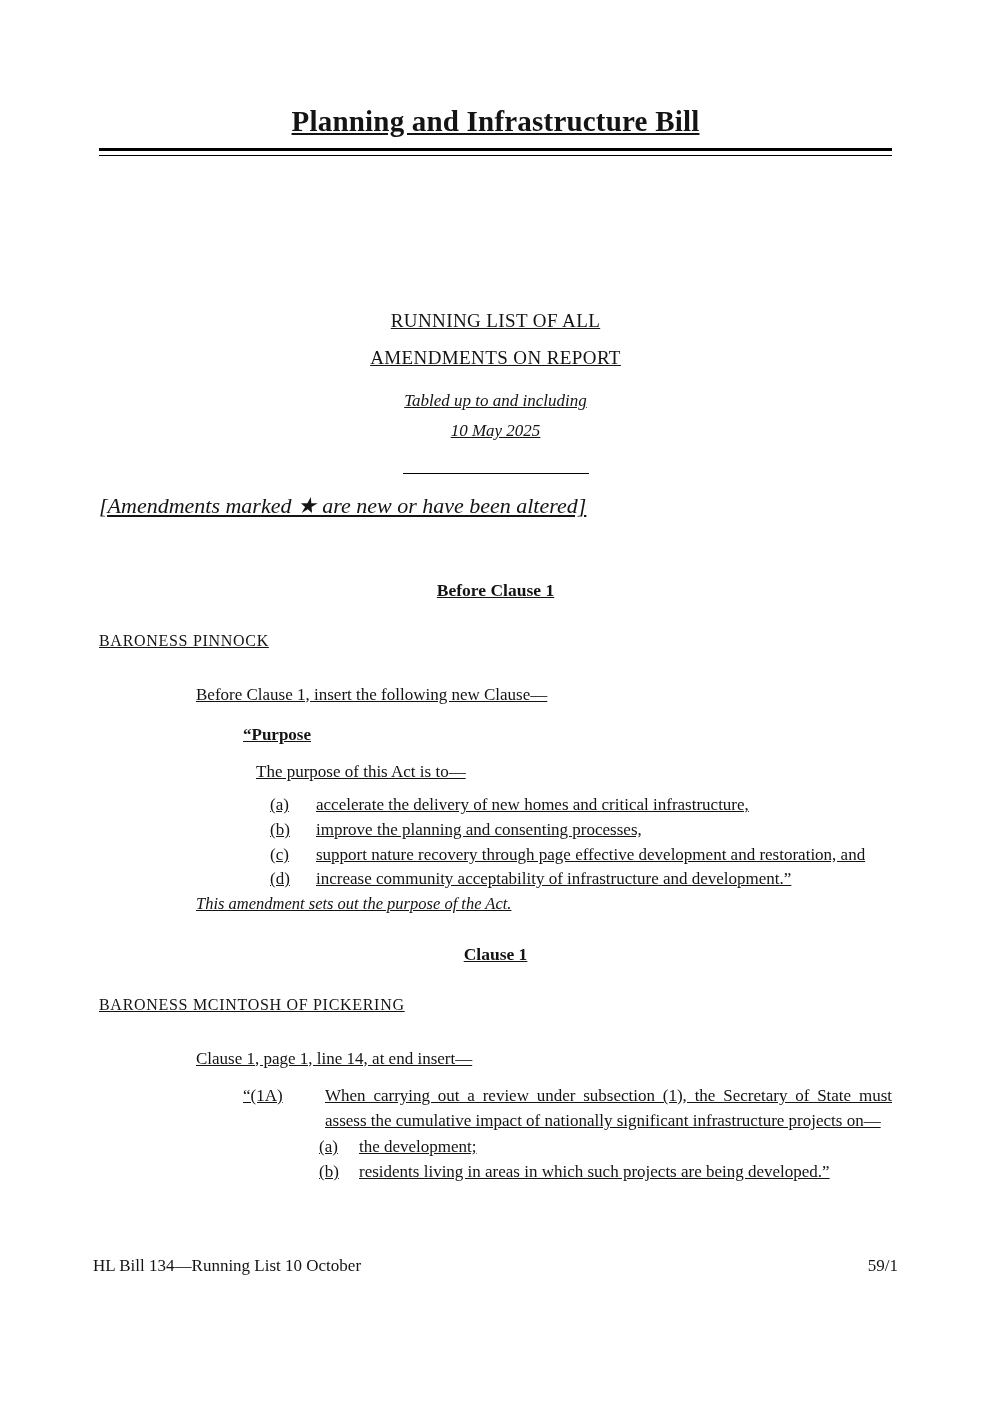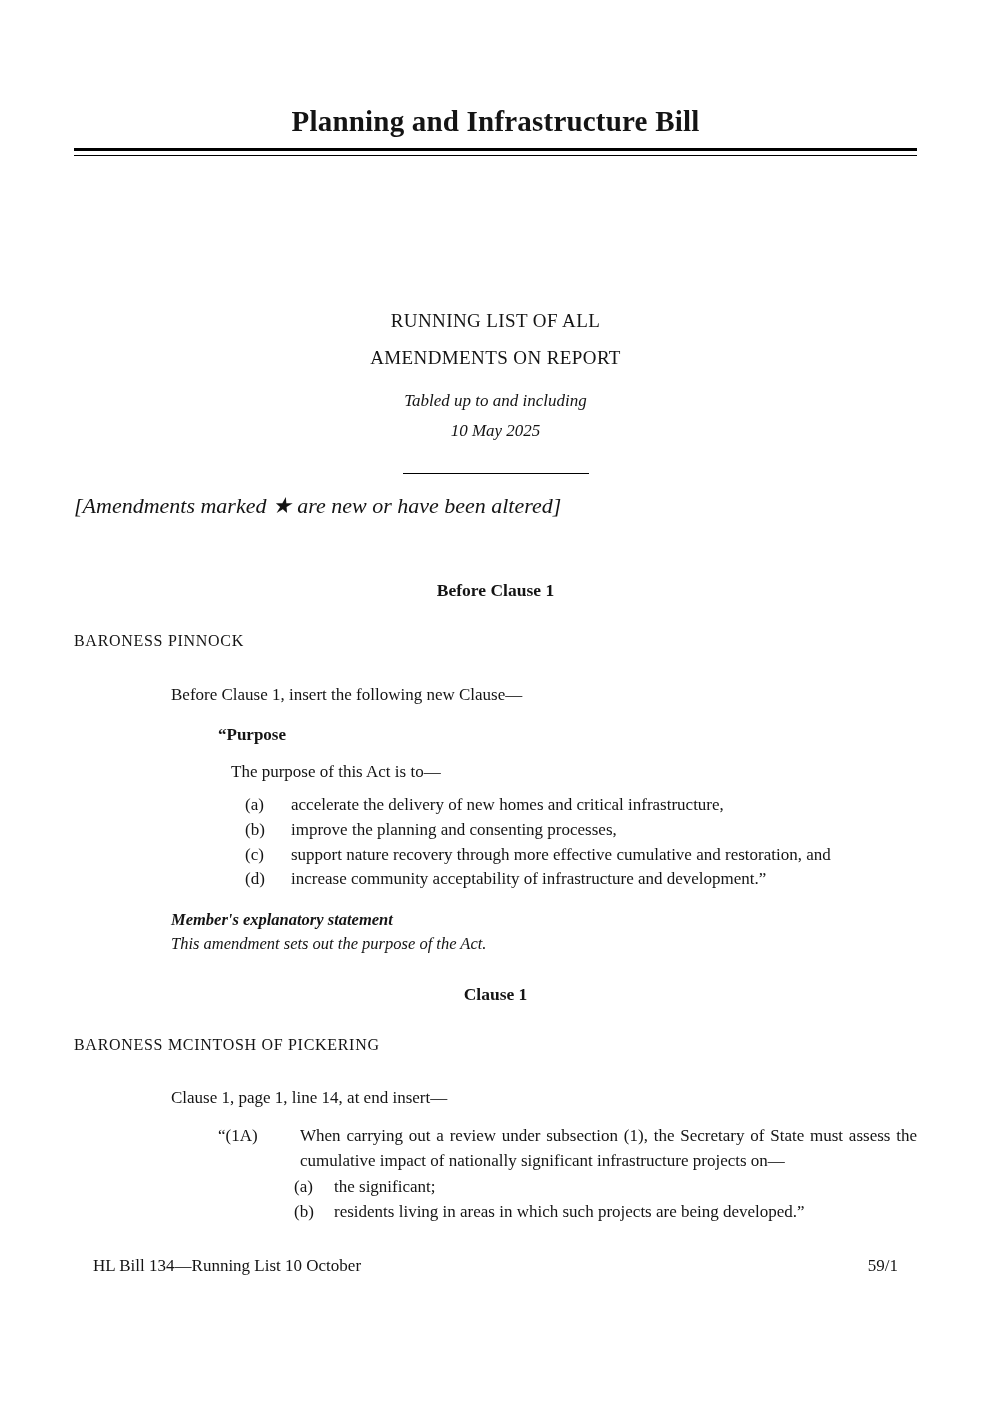--- a/index.html
+++ b/index.html
@@ -9,21 +9,21 @@
     width: 991px;
     height: 1401px;
     margin: 0 auto;
     background: #ffffff;
     color: #141414;
     font-family: "Liberation Serif", serif;
     font-size: 17px;
     line-height: 1.45;
     overflow: hidden;
   }
-  .content { padding: 0 74px; }
+  .content { padding: 0 99px; text-decoration: underline; }
 
   
   .doc-title {
     padding-top: 104px;
     text-align: center;
     font-size: 29px;
     font-weight: bold;
     line-height: 1.2;
     letter-spacing: 0.2px;
   }
@@ -161,45 +161,44 @@
       <div class="item">
         <span class="item-label">(a)</span>
         <span class="item-text">accelerate the delivery of new homes and critical infrastructure,</span>
       </div>
       <div class="item">
         <span class="item-label">(b)</span>
         <span class="item-text">improve the planning and consenting processes,</span>
       </div>
       <div class="item">
         <span class="item-label">(c)</span>
-        <span class="item-text">support nature recovery through more effective cumulative and restoration, and</span>
+        <span class="item-text">support nature recovery through page effective development and restoration, and</span>
       </div>
       <div class="item">
         <span class="item-label">(d)</span>
         <span class="item-text">increase community acceptability of infrastructure and development.”</span>
       </div>
     </div>
 
-    <div class="explanatory-heading">Member's explanatory statement</div>
     <div class="explanatory-text">This amendment sets out the purpose of the Act.</div>
 
     <div class="section-heading sh-2">Clause 1</div>
     <div class="member-name mn-2">BARONESS MCINTOSH OF PICKERING</div>
 
     <div class="instruction-2">Clause 1, page 1, line 14, at end insert—</div>
 
     <div class="sub-block">
       <span class="sub-label">“(1A)</span>
       <span class="sub-text">When carrying out a review under subsection (1), the Secretary of State must assess the cumulative impact of nationally significant infrastructure projects on—</span>
     </div>
 
     <div class="items-2">
       <div class="item">
         <span class="item-label">(a)</span>
-        <span class="item-text">the significant;</span>
+        <span class="item-text">the development;</span>
       </div>
       <div class="item">
         <span class="item-label">(b)</span>
         <span class="item-text">residents living in areas in which such projects are being developed.”</span>
       </div>
     </div>
 
   </div>
 
   <div class="footer">

